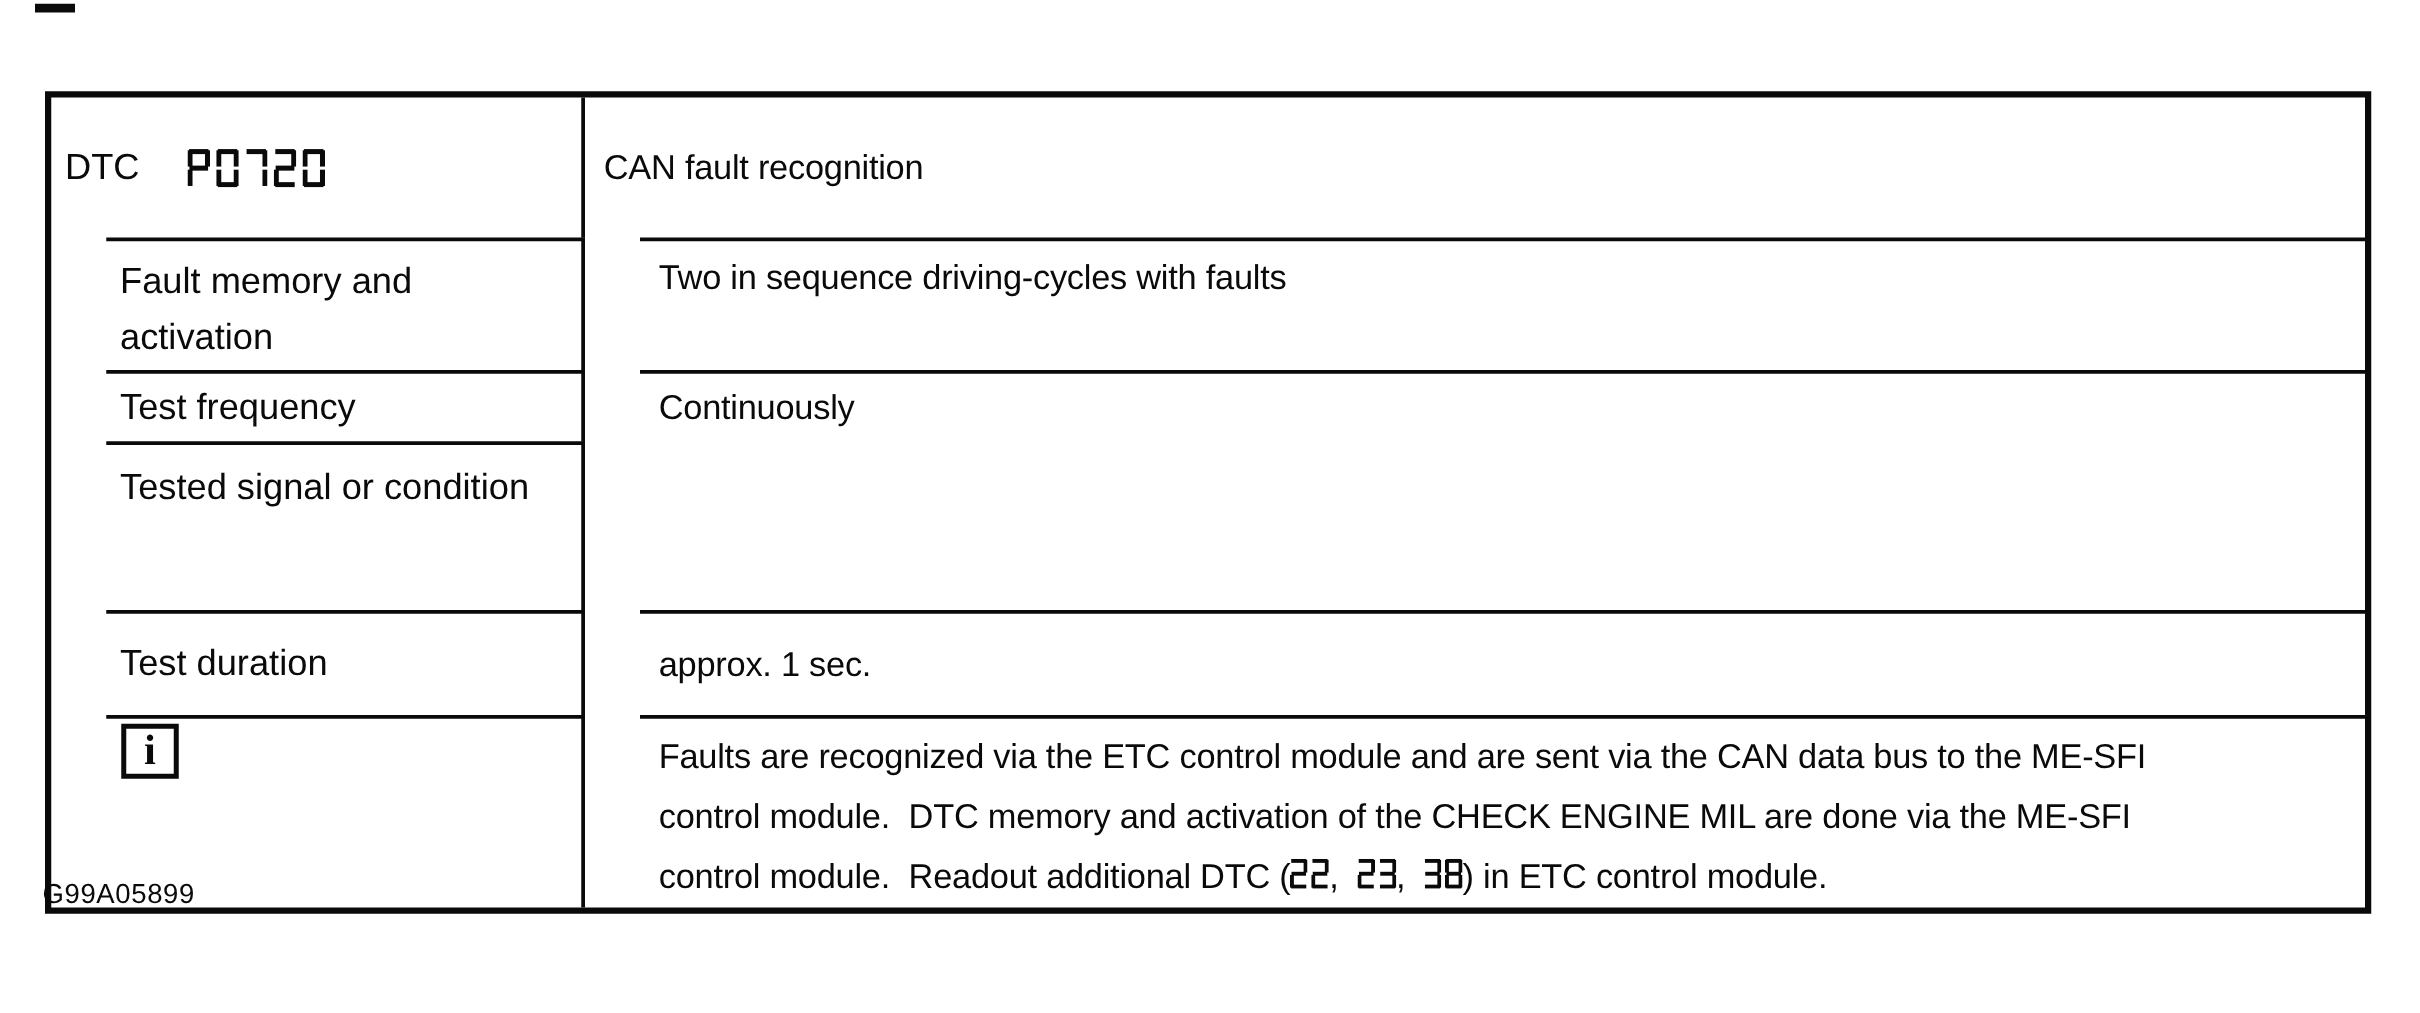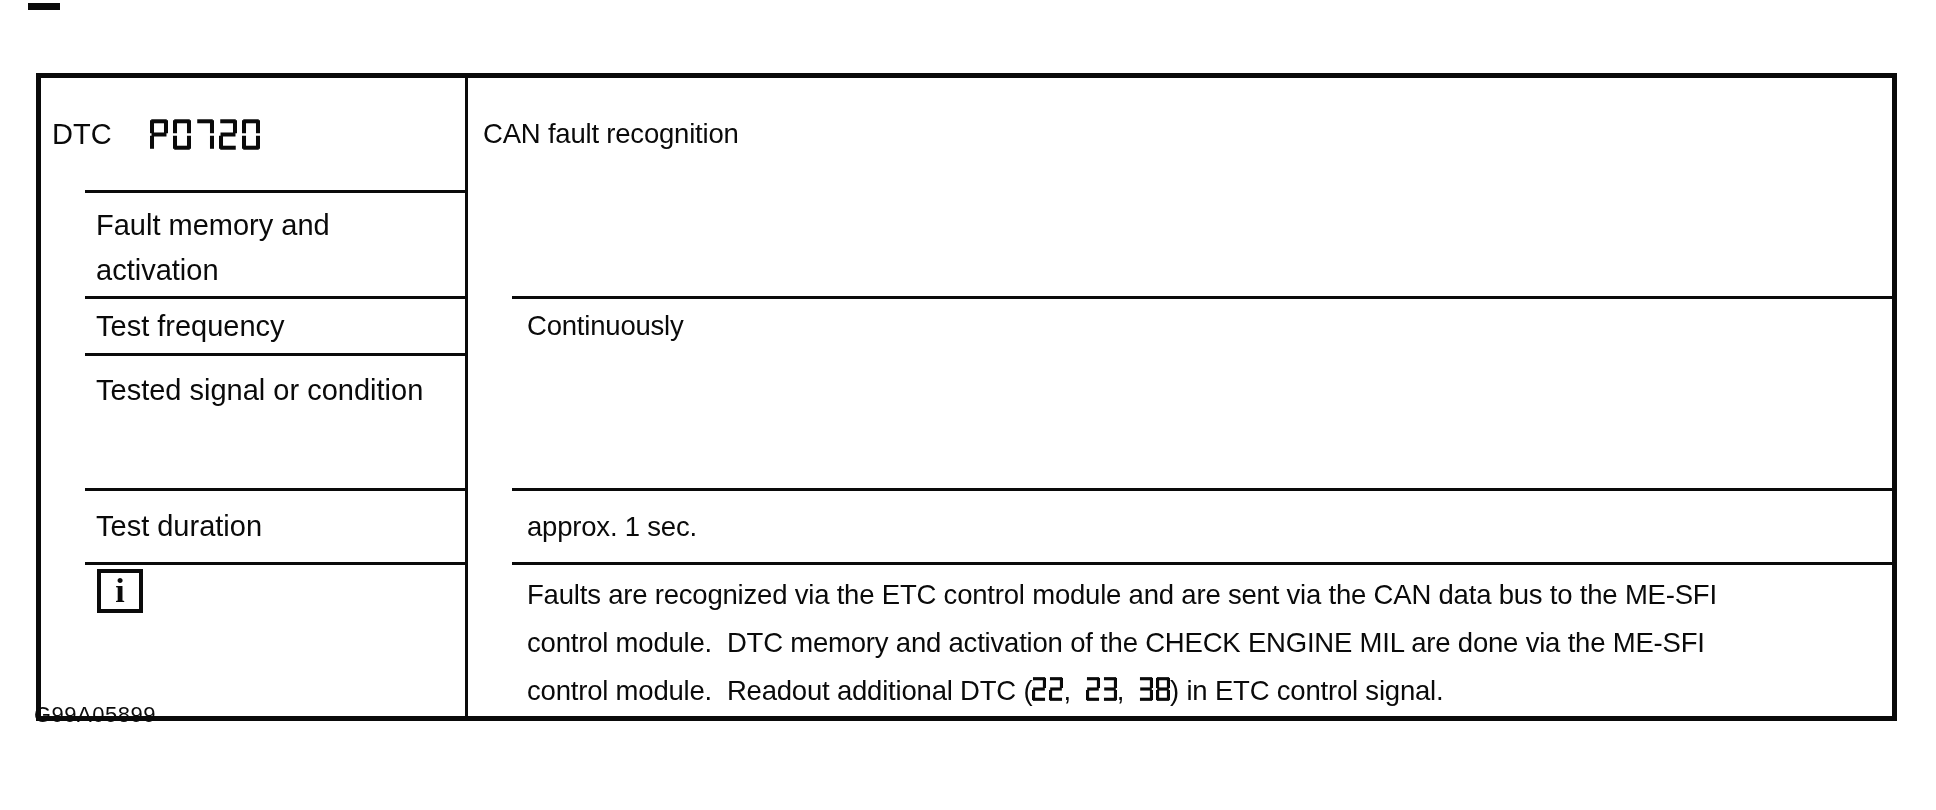--- a/index.html
+++ b/index.html
@@ -33,21 +33,21 @@
     font-size:29px;line-height:45px;
   }
   .cell.value{
     padding-left:15px;padding-right:10px;
     font-size:27.5px;letter-spacing:-0.2px;
   }
   .r1{height:112px}
   .r2{height:106px}
   .r3{height:57px}
   .r4{height:135px}
-  .r5{height:74px}
+  .r5{height:84px}
   .r6{height:154px}
   .v-center{display:flex;align-items:center;}
   .pad-t12{padding-top:12px;}
   .pad-t13{padding-top:13px;}
   .pad-t10{padding-top:10px;}
   .pad-t6{padding-top:6px;}
   .pre{white-space:pre-wrap;}
   .lh50{line-height:50px;}
   .lh48{line-height:48px;}
 
@@ -124,20 +124,21 @@
               <rect x="0" y="0.7" width="2.9" height="9.4"></rect>
             </svg>
           </span>
       </div>
       <div class="cell value v-center">CAN fault recognition</div>
     </div>
 
     <div class="row r2">
       <div class="cell label pad-t10 pre">Fault memory and activation
 of Check Engine (MIL)</div>
+      <div class="cell value pad-t13">Two in sequence driving-cycles with faults</div>
     </div>
 
     <div class="row r3">
       <div class="cell label v-center">Test frequency</div>
       <div class="cell value v-center">Continuously</div>
     </div>
 
     <div class="row r4">
       <div class="cell label pad-t12">Tested signal or condition</div>
     </div>
@@ -186,20 +187,20 @@
               <rect x="10.1" y="11.9" width="2.9" height="9.4"></rect>
               <rect x="0.9" y="19.1" width="11.2" height="2.9"></rect>
             </svg><svg viewBox="0 0 13 22">
               <rect x="0.9" y="0" width="11.2" height="2.9"></rect>
               <rect x="10.1" y="0.7" width="2.9" height="9.4"></rect>
               <rect x="10.1" y="11.9" width="2.9" height="9.4"></rect>
               <rect x="0.9" y="19.1" width="11.2" height="2.9"></rect>
               <rect x="0" y="11.9" width="2.9" height="9.4"></rect>
               <rect x="0" y="0.7" width="2.9" height="9.4"></rect>
               <rect x="1.1" y="9.55" width="10.8" height="2.9"></rect>
-            </svg></span><span>) in ETC control signal.</span></div>
+            </svg></span><span>) in ETC control module.</span></div>
     </div>
 
   </div>
 
   <div class="figure-id">G99A05899</div>
 
 </div>
 
 </body></html>

